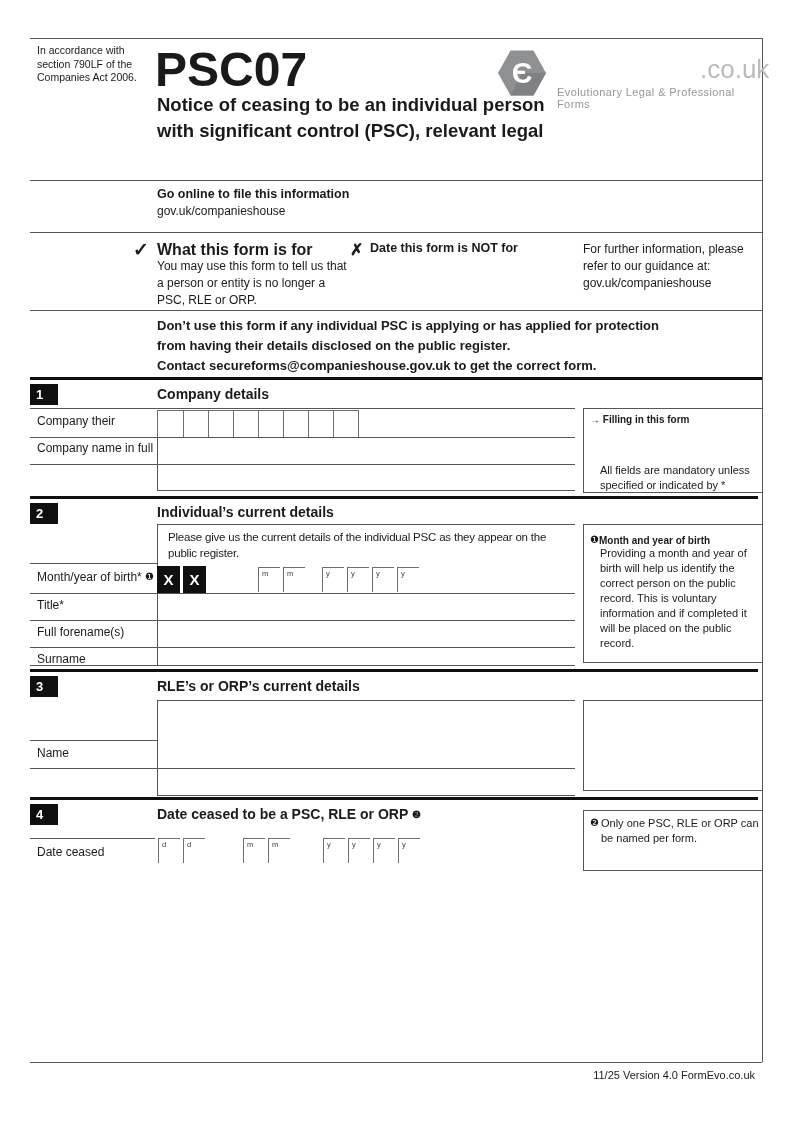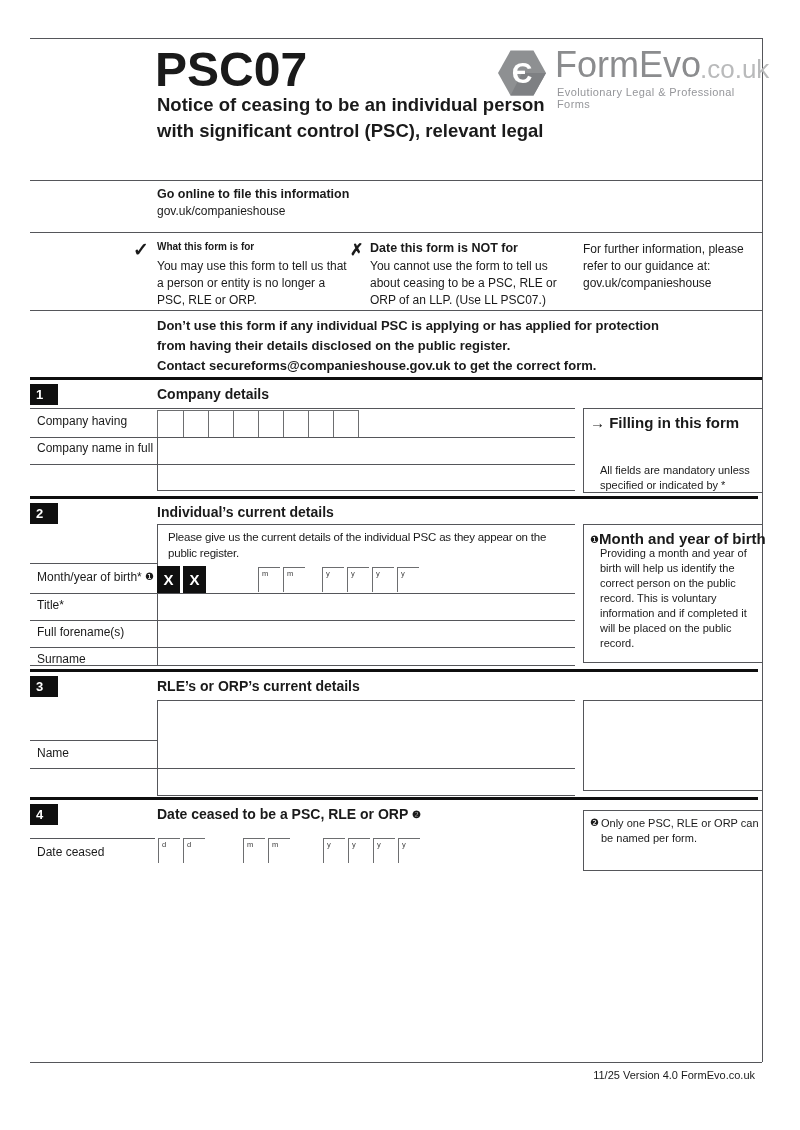--- a/index.html
+++ b/index.html
@@ -9,21 +9,21 @@
   .b{font-weight:bold;}
   .hl{position:absolute;height:1px;background:#55565a;}
   .hlt{position:absolute;height:3px;background:#0f0f0f;}
   .vl{position:absolute;width:1px;background:#55565a;}
   .badge{position:absolute;width:28px;height:21px;background:#0f0f0f;color:#ffffff;
          font-weight:bold;font-size:13px;line-height:21px;padding-left:6px;box-sizing:border-box;}
   .sect{font-size:14px;font-weight:bold;}
   .lbl{font-size:12px;}
   .body12{font-size:12px;line-height:17px;}
   .note{font-size:11.5px;letter-spacing:-0.2px;line-height:16px;}
-  .aside-h{font-size:15px;font-weight:bold;}
+  .aside-h{font-size:10px;font-weight:bold;}
   .aside-p{font-size:11px;line-height:15px;}
   .cell{position:absolute;width:22px;height:25px;border-left:1px solid #6d6e70;border-top:1px solid #6d6e70;
         font-size:7.5px;color:#3a3a3a;padding:1px 0 0 3px;box-sizing:border-box;}
   .xcell{position:absolute;width:23px;height:27px;background:#0f0f0f;color:#ffffff;font-weight:bold;
          font-size:15px;text-align:center;line-height:27px;}
   .cn-box{position:absolute;left:157px;top:410px;display:flex;border-top:1px solid #6d6e70;
           border-left:1px solid #6d6e70;border-right:1px solid #6d6e70;height:27px;box-sizing:content-box;}
   .cn-cell{width:25px;height:27px;border-left:1px solid #6d6e70;box-sizing:border-box;}
   .cn-cell:first-child{border-left:none;}
   .ref{font-size:10px;vertical-align:1px;}
@@ -31,62 +31,61 @@
 </style>
 </head>
 <body>
 
 <div id="page">
 
   <div class="hl" style="left:30px;top:38px;width:732px;"></div>
   <div class="vl" style="left:762px;top:38px;height:1024px;"></div>
   <div class="hl" style="left:30px;top:1062px;width:732px;"></div>
 
+  <div class="t" style="left:37px;top:44px;width:120px;font-size:10.5px;line-height:13.5px;">In accordance with section 790LF of the Companies Act 2006.</div>
   <div class="t b" style="left:155px;top:42px;font-size:48px;">PSC07</div>
   <div class="t b" style="left:157px;top:92px;font-size:18.5px;line-height:26px;">Notice of ceasing to be an individual person</div>
   <div class="t b" style="left:157px;top:118px;font-size:18.5px;line-height:26px;">with significant control (PSC), relevant legal</div>
 
   <div class="t" style="left:497px;top:44px;width:265px;height:56px;">
     <svg width="50" height="54" viewBox="0 0 100 108" style="position:absolute;left:0;top:2px;">
       <polygon points="2,54 27,9 73,9 98,54 73,99 27,99" fill="#8e9092"></polygon>
       <polygon points="50,54 98,54 73,99 27,99" fill="#7e8083"></polygon>
       <text x="50" y="74" text-anchor="middle" font-size="58" font-weight="bold" fill="#ffffff" font-family="Liberation Sans, sans-serif">Є</text>
     </svg>
-    <span style="position:absolute;left:58px;top:0;font-size:36px;color:#8b8c8e;">FormEvo</span>
     <span style="position:absolute;left:203px;top:10px;font-size:26px;color:#b9babb;">.co.uk</span>
     <span style="position:absolute;left:60px;top:42px;font-size:11px;color:#95969a;letter-spacing:0.4px;">Evolutionary Legal &amp; Professional Forms</span>
   </div>
 
   <div class="hl" style="left:30px;top:180px;width:732px;"></div>
   <div class="t b" style="left:157px;top:187px;font-size:12.5px;text-align:center;">Go online to file this information</div>
   <div class="t" style="left:157px;top:204px;font-size:12px;">gov.uk/companieshouse</div>
   <div class="hl" style="left:30px;top:232px;width:732px;"></div>
 
   <div class="t b" style="left:133px;top:238px;font-size:19px;">✓</div>
-  <div class="t b" style="left:157px;top:241px;font-size:10px;">What this form is for</div>
+  <div class="t b" style="left:157px;top:241px;font-size:16px;">What this form is for</div>
   <div class="t body12" style="left:157px;top:258px;width:196px;">You may use this form to tell us that a person or entity is no longer a PSC, RLE or ORP.</div>
 
   <div class="t b" style="left:350px;top:240px;font-size:16px;">✗</div>
   <div class="t b" style="left:370px;top:241px;font-size:12.5px;">Date this form is NOT for</div>
-  <div class="t body12" style="left:370px;top:258px;width:208px;">You cannot use the form to tell us about ceasing to be a PSC, RLE or ORP of an LLP. (Use LL PSC07.)</div>
 
   <div class="t body12" style="left:583px;top:241px;width:182px;">For further information, please refer to our guidance at: gov.uk/companieshouse</div>
 
   <div class="hl" style="left:30px;top:310px;width:732px;"></div>
 
   <div class="t warn" style="left:157px;top:318px;">Don’t use this form if any individual PSC is applying or has applied for protection</div>
   <div class="t warn" style="left:157px;top:338px;">from having their details disclosed on the public register.</div>
   <div class="t warn" style="left:157px;top:358px;">Contact secureforms@companieshouse.gov.uk to get the correct form.</div>
 
   <div class="hlt" style="left:30px;top:377px;width:732px;"></div>
   <div class="badge" style="left:30px;top:384px;">1</div>
   <div class="t sect" style="left:157px;top:386px;">Company details</div>
   <div class="hl" style="left:30px;top:408px;width:545px;"></div>
 
-  <div class="t lbl" style="left:37px;top:414px;">Company having</div>
+  <div class="t lbl" style="left:37px;top:414px;">Company their</div>
   <div class="cn-box">
     <div class="cn-cell"></div>
     <div class="cn-cell"></div>
     <div class="cn-cell"></div>
     <div class="cn-cell"></div>
     <div class="cn-cell"></div>
     <div class="cn-cell"></div>
     <div class="cn-cell"></div>
     <div class="cn-cell"></div>
   </div>

